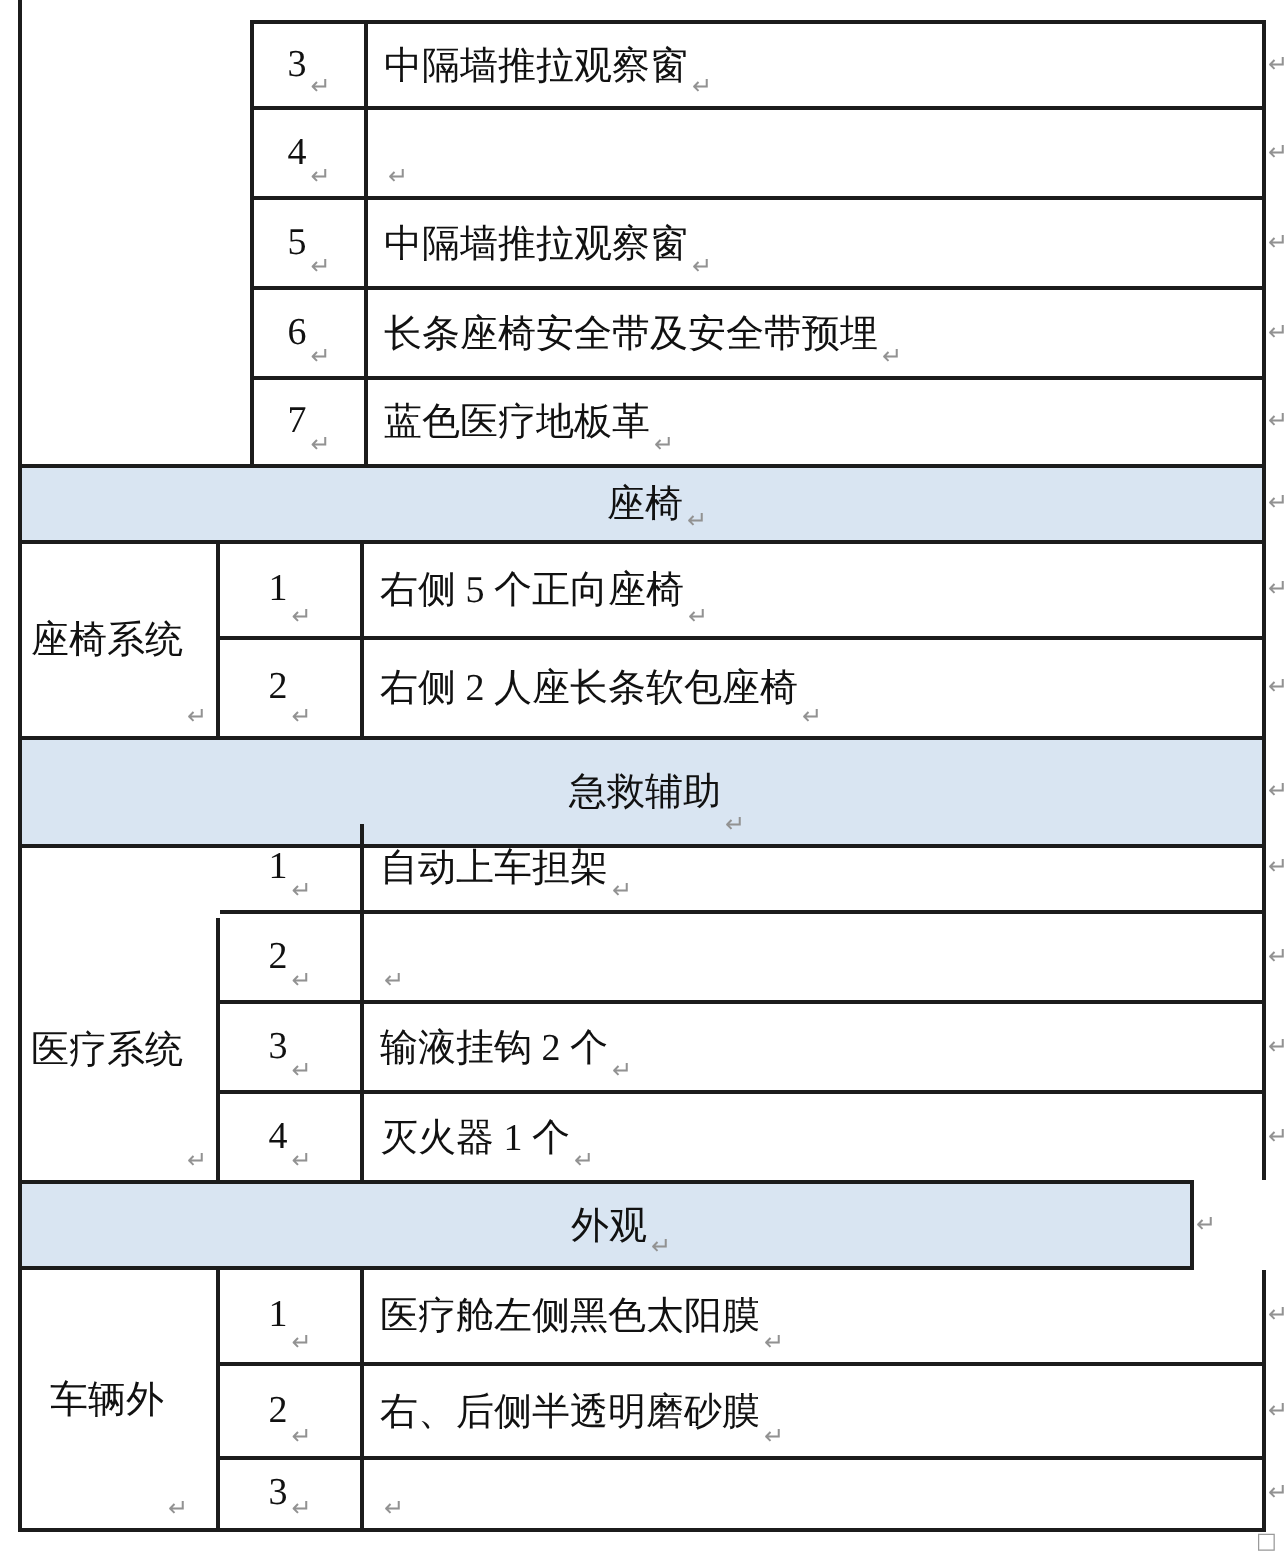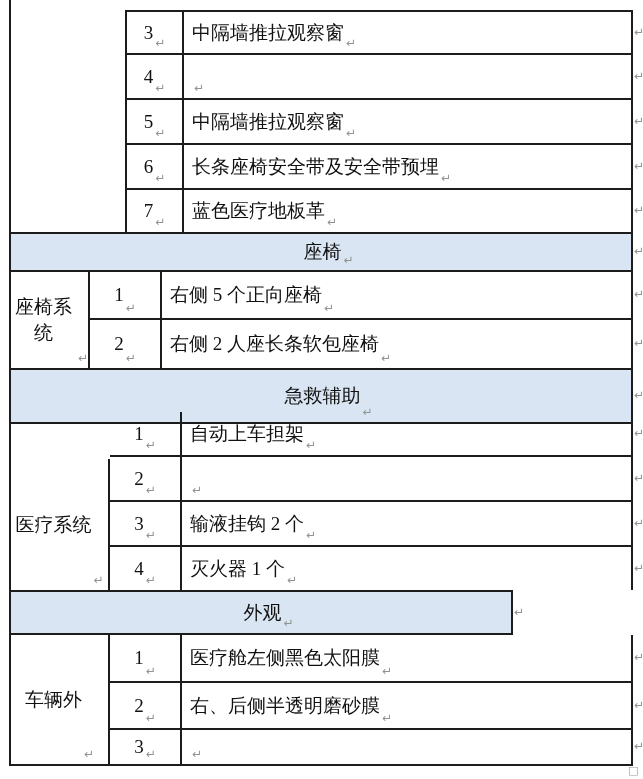--- a/index.html
+++ b/index.html
@@ -92,35 +92,35 @@
   #band-top .num-cell { width: 57px; }
   #band-top .rows-wrap { border-left: 2px solid #1c1c1c; }
   #band-top .r0 { height: 45px; }
   #band-top .r1 { height: 45px; }
   #band-top .r2 { height: 45px; }
   #band-top .r3 { height: 45px; }
   #band-top .r4 { height: 42px; }
 
   #hdr-seat   { top: 232px; height: 40px; left: 9px; width: 624px; }
   #band-seat  { top: 272px; height: 96px; }
-  #band-seat .cat-cell { width: 79px; }
+  #band-seat .cat-cell { width: 99px; }
   #band-seat .num-cell { width: 72px; }
   #band-seat .r0 { height: 48px; }
   #band-seat .r1 { height: 48px; }
 
   #hdr-aid    { top: 368px; height: 56px; left: 9px; width: 624px; }
   #band-med   { top: 412px; height: 178px; }
   #band-med .cat-cell { width: 99px; margin-top: 47px; }
   #band-med .num-cell { width: 72px; }
   #band-med .r0 { height: 45px; }
   #band-med .r1 { height: 45px; }
   #band-med .r2 { height: 45px; }
   #band-med .r3 { height: 43px; }
 
-  #hdr-ext    { top: 590px; height: 45px; left: 9px; width: 504px; }
+  #hdr-ext    { top: 590px; height: 45px; left: 9px; width: 588px; }
   #band-ext   { top: 635px; height: 131px; border-bottom: 2px solid #1c1c1c; }
   #band-ext .cat-cell { width: 99px; }
   #band-ext .num-cell { width: 72px; }
   #band-ext .r0 { height: 48px; }
   #band-ext .r1 { height: 47px; }
   #band-ext .r2 { height: 34px; }
 </style>
 </head>
 <body>
 

